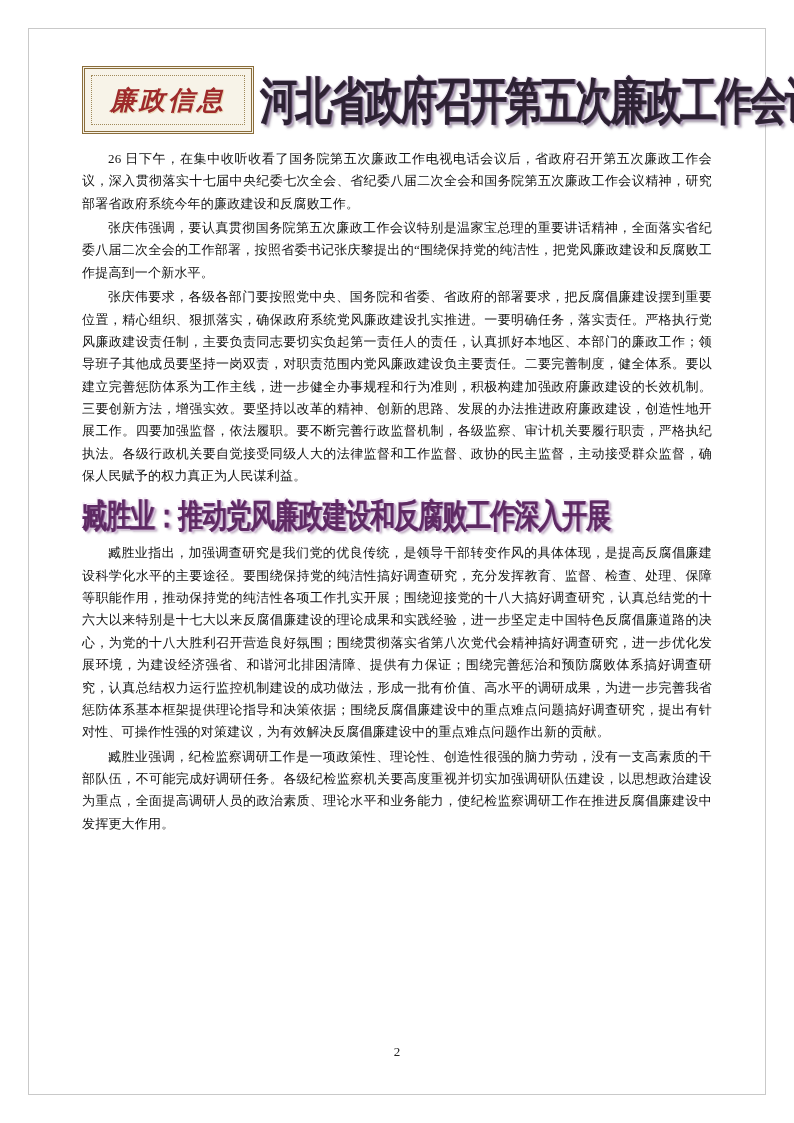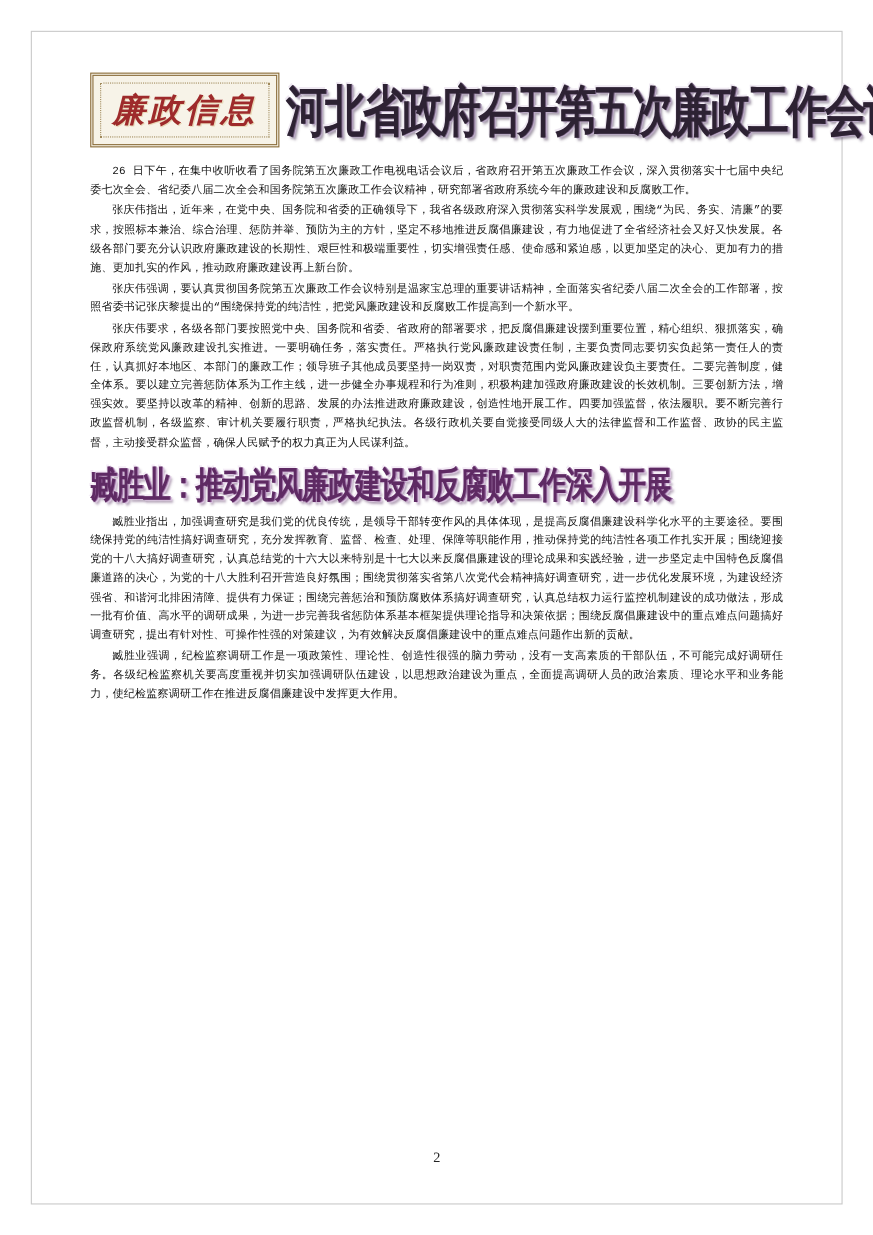--- a/index.html
+++ b/index.html
@@ -55,21 +55,21 @@
   .logo-inner {
     position: absolute;
     left: 6px; top: 6px; right: 6px; bottom: 6px;
     border: 1px dotted #a08a5b;
     display: flex;
     align-items: center;
     justify-content: center;
   }
   .logo-text {
     font-family: "DejaVu Serif", serif;
-    font-size: 30px;
+    font-size: 26px;
     font-weight: bold;
     color: #9e2a2b;
     letter-spacing: 3px;
     font-style: italic;
     text-shadow: 1px 1px 0 #e8d9b8;
   }
   .headline {
     flex: 1 1 auto;
     margin-left: 6px;
     font-family: "DejaVu Sans", sans-serif;
@@ -85,27 +85,26 @@
     text-shadow:
       1px 0 0 #6e5a78,
       2px 1px 0 #b9a9c4,
       -1px -1px 0 #efe9f2,
       3px 2px 2px rgba(60,40,70,0.45);
   }
 
   
   p.para {
     margin: 0 0 2px 0;
-    font-size: 10px;
+    font-size: 13px;
     line-height: 1.72;
     text-align: justify;
     text-justify: inter-ideograph;
     color: #111;
     letter-spacing: 0.2px;
-    font-family: Liberation Mono, monospace;
   }
   p.indent {
     text-indent: 2em;
   }
 
   
   .banner {
     margin: 12px 0 10px 0;
     font-family: "DejaVu Sans", sans-serif;
     font-size: 25px;
@@ -144,21 +143,20 @@
     <div class="masthead">
       <div class="logo-box">
         <div class="logo-inner">
           <span class="logo-text">廉政信息</span>
         </div>
       </div>
       <div class="headline">河北省政府召开第五次廉政工作会议</div>
     </div>
 
     <p class="para indent">26 日下午，在集中收听收看了国务院第五次廉政工作电视电话会议后，省政府召开第五次廉政工作会议，深入贯彻落实十七届中央纪委七次全会、省纪委八届二次全会和国务院第五次廉政工作会议精神，研究部署省政府系统今年的廉政建设和反腐败工作。</p>
-    <p class="para indent">张庆伟指出，近年来，在党中央、国务院和省委的正确领导下，我省各级政府深入贯彻落实科学发展观，围绕“为民、务实、清廉”的要求，按照标本兼治、综合治理、惩防并举、预防为主的方针，坚定不移地推进反腐倡廉建设，有力地促进了全省经济社会又好又快发展。各级各部门要充分认识政府廉政建设的长期性、艰巨性和极端重要性，切实增强责任感、使命感和紧迫感，以更加坚定的决心、更加有力的措施、更加扎实的作风，推动政府廉政建设再上新台阶。</p>
     <p class="para indent">张庆伟强调，要认真贯彻国务院第五次廉政工作会议特别是温家宝总理的重要讲话精神，全面落实省纪委八届二次全会的工作部署，按照省委书记张庆黎提出的“围绕保持党的纯洁性，把党风廉政建设和反腐败工作提高到一个新水平。</p>
     <p class="para indent">张庆伟要求，各级各部门要按照党中央、国务院和省委、省政府的部署要求，把反腐倡廉建设摆到重要位置，精心组织、狠抓落实，确保政府系统党风廉政建设扎实推进。一要明确任务，落实责任。严格执行党风廉政建设责任制，主要负责同志要切实负起第一责任人的责任，认真抓好本地区、本部门的廉政工作；领导班子其他成员要坚持一岗双责，对职责范围内党风廉政建设负主要责任。二要完善制度，健全体系。要以建立完善惩防体系为工作主线，进一步健全办事规程和行为准则，积极构建加强政府廉政建设的长效机制。三要创新方法，增强实效。要坚持以改革的精神、创新的思路、发展的办法推进政府廉政建设，创造性地开展工作。四要加强监督，依法履职。要不断完善行政监督机制，各级监察、审计机关要履行职责，严格执纪执法。各级行政机关要自觉接受同级人大的法律监督和工作监督、政协的民主监督，主动接受群众监督，确保人民赋予的权力真正为人民谋利益。</p>
 
     <div class="banner">臧胜业：推动党风廉政建设和反腐败工作深入开展</div>
 
     <p class="para indent">臧胜业指出，加强调查研究是我们党的优良传统，是领导干部转变作风的具体体现，是提高反腐倡廉建设科学化水平的主要途径。要围绕保持党的纯洁性搞好调查研究，充分发挥教育、监督、检查、处理、保障等职能作用，推动保持党的纯洁性各项工作扎实开展；围绕迎接党的十八大搞好调查研究，认真总结党的十六大以来特别是十七大以来反腐倡廉建设的理论成果和实践经验，进一步坚定走中国特色反腐倡廉道路的决心，为党的十八大胜利召开营造良好氛围；围绕贯彻落实省第八次党代会精神搞好调查研究，进一步优化发展环境，为建设经济强省、和谐河北排困清障、提供有力保证；围绕完善惩治和预防腐败体系搞好调查研究，认真总结权力运行监控机制建设的成功做法，形成一批有价值、高水平的调研成果，为进一步完善我省惩防体系基本框架提供理论指导和决策依据；围绕反腐倡廉建设中的重点难点问题搞好调查研究，提出有针对性、可操作性强的对策建议，为有效解决反腐倡廉建设中的重点难点问题作出新的贡献。</p>
     <p class="para indent">臧胜业强调，纪检监察调研工作是一项政策性、理论性、创造性很强的脑力劳动，没有一支高素质的干部队伍，不可能完成好调研任务。各级纪检监察机关要高度重视并切实加强调研队伍建设，以思想政治建设为重点，全面提高调研人员的政治素质、理论水平和业务能力，使纪检监察调研工作在推进反腐倡廉建设中发挥更大作用。</p>
 
     <div class="page-number">2</div>
   </div>

